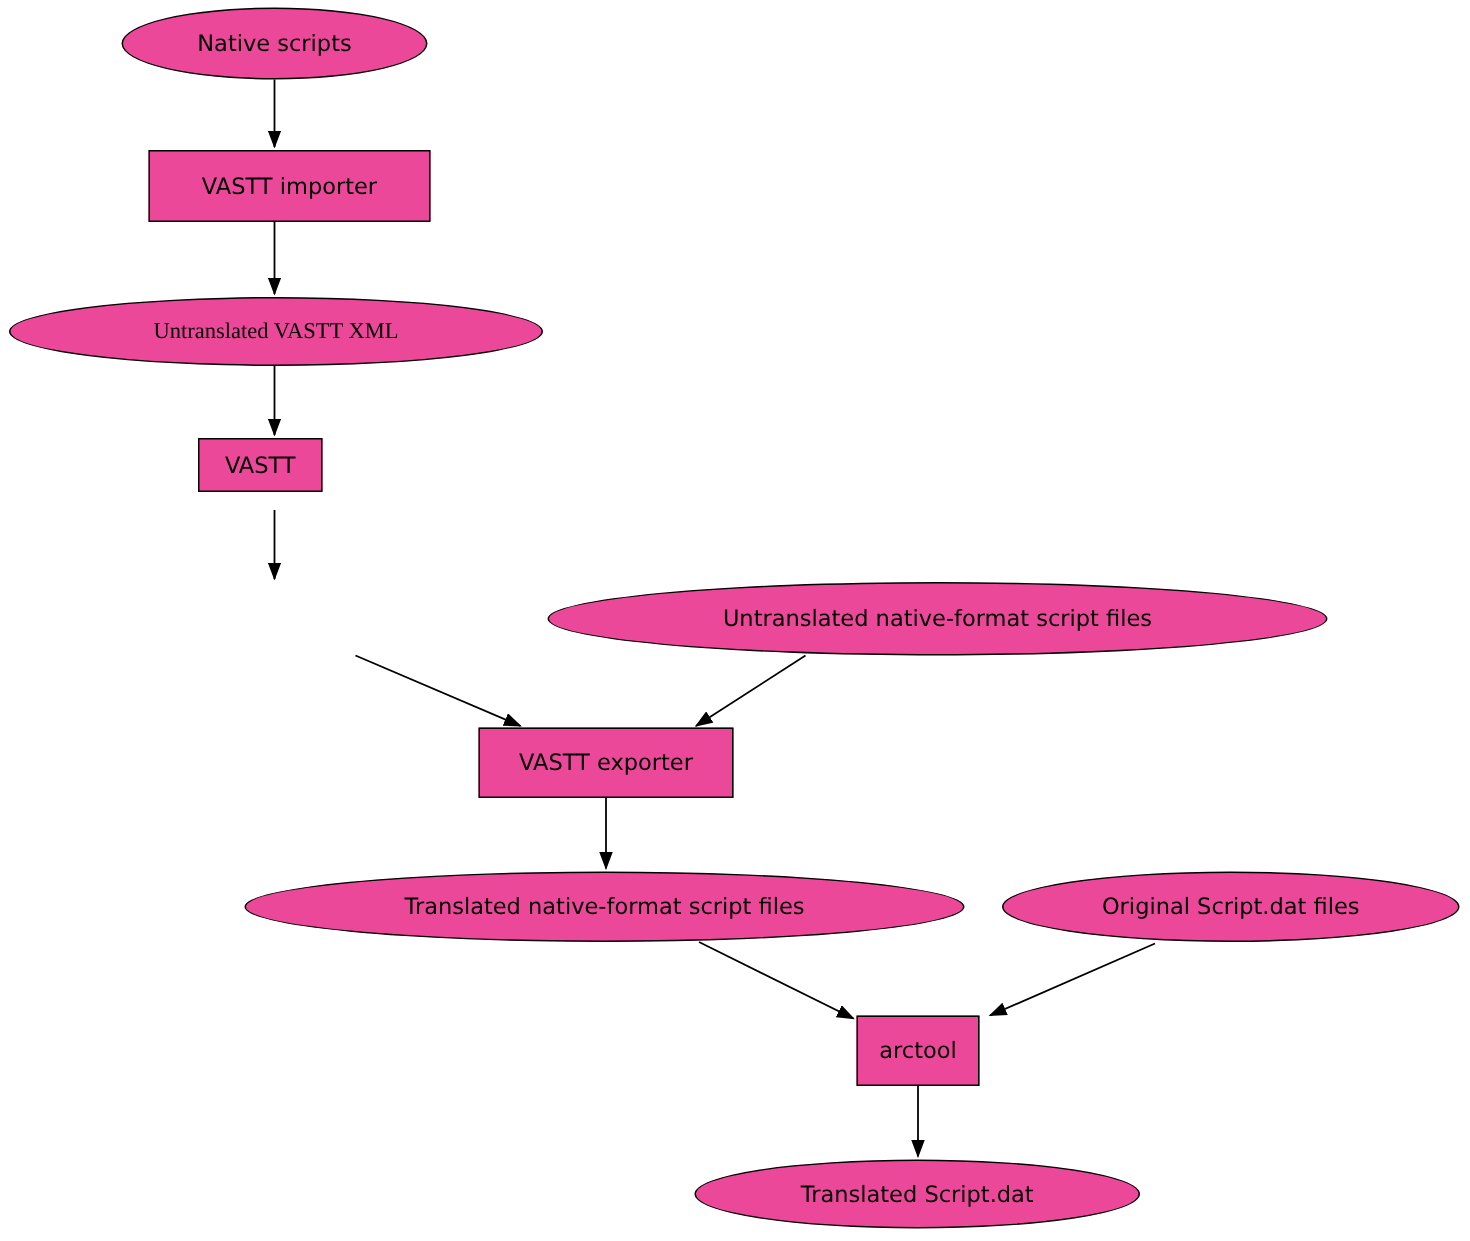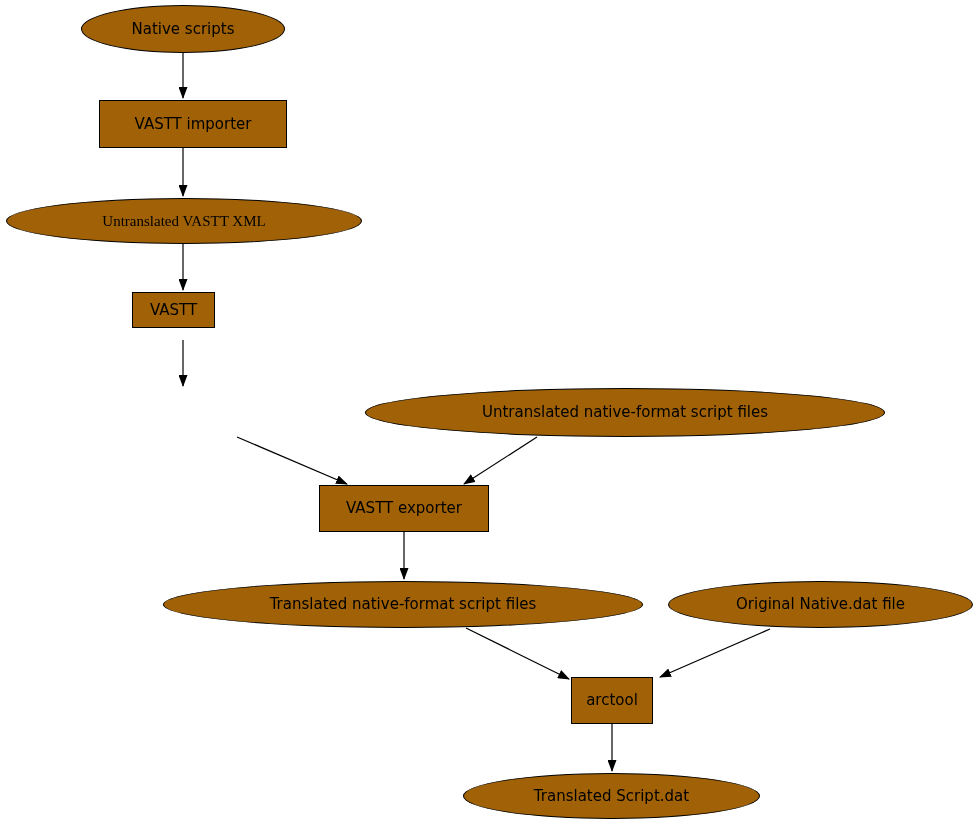--- a/index.html
+++ b/index.html
@@ -23,21 +23,21 @@
     height: 827px;
     z-index: 1;
   }
   .node {
     position: absolute;
     z-index: 2;
     display: flex;
     align-items: center;
     justify-content: center;
     box-sizing: border-box;
-    background: #a16207;
+    background: #ec4899;
     border: 1px solid #000000;
     font-size: 15px;
     line-height: 1;
     white-space: nowrap;
   }
   .ellipse { border-radius: 50%; }
   .box { border-radius: 0; }
 
   
   #n-native-scripts          { left: 81px;  top: 5px;   width: 204px; height: 48px; }
@@ -89,19 +89,19 @@
 
   <div id="n-vastt" class="node box">VASTT</div>
 
 
   <div id="n-untranslated-native" class="node ellipse">Untranslated native-format script files</div>
 
   <div id="n-translated-native" class="node ellipse">Translated native-format script files</div>
 
   <div id="n-vastt-exporter" class="node box">VASTT exporter</div>
 
-  <div id="n-original-script-dat" class="node ellipse">Original Native.dat file</div>
+  <div id="n-original-script-dat" class="node ellipse">Original Script.dat files</div>
 
   <div id="n-arctool" class="node box">arctool</div>
 
   <div id="n-translated-script-dat" class="node ellipse">Translated Script.dat</div>
 
 </div>
 
 </body></html>

